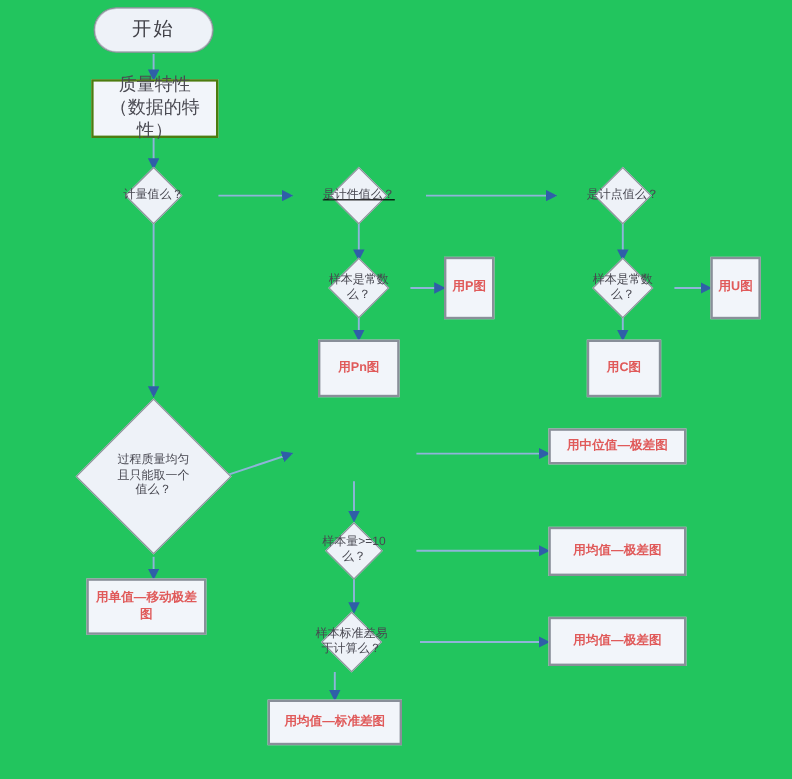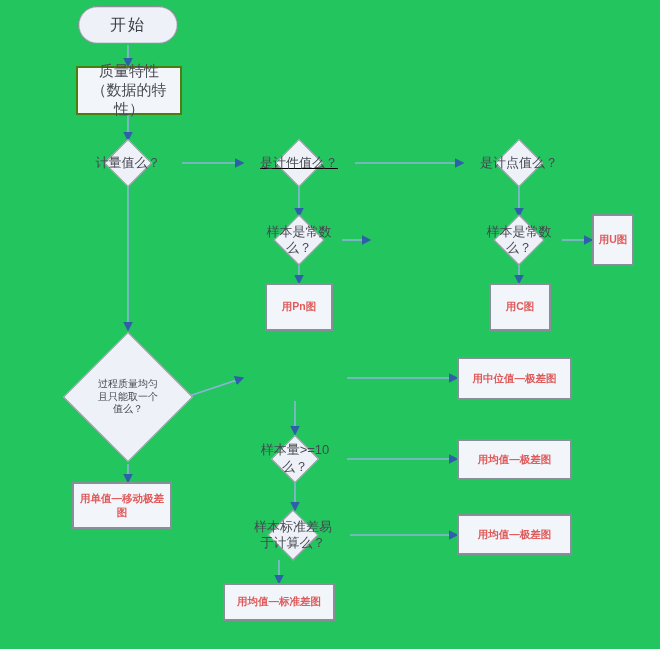--- a/index.html
+++ b/index.html
@@ -79,21 +79,21 @@
     top: 50%;
     transform: translate(-50%, -50%) rotate(45deg);
     background: #eef2f8;
     border: 1.2px solid #8d929b;
     box-sizing: border-box;
   }
   .decision .node-text {
     position: relative;
     z-index: 2;
     color: #474750;
-    font-size: 13px;
+    font-size: 10px;
   }
   .decision.big .node-text {
     font-size: 10px;
   }
 </style>
 </head>
 <body>
 
 <div id="canvas">
 
@@ -168,20 +168,23 @@
     <span class="dia-shape" style="width:34px; height:34px;"></span>
     <span class="node-text">是计点值么？</span>
   </div>
 
   <div class="node decision" style="left:247px; top:216px; width:104px; height:48px;">
     <span class="dia-shape" style="width:36px; height:36px;"></span>
     <span class="node-text">样本是常数
 么？</span>
   </div>
 
+  <div class="node result" style="left:370px; top:214px; width:42px; height:52px;">
+    <span class="node-text">用P图</span>
+  </div>
 
   <div class="node result" style="left:265px; top:283px; width:68px; height:48px;">
     <span class="node-text">用Pn图</span>
   </div>
 
   <div class="node decision" style="left:467px; top:216px; width:104px; height:48px;">
     <span class="dia-shape" style="width:36px; height:36px;"></span>
     <span class="node-text">样本是常数
 么？</span>
   </div>
@@ -200,21 +203,21 @@
   <div class="node result" style="left:489px; top:283px; width:62px; height:48px;">
     <span class="node-text">用C图</span>
   </div>
 
   <div class="node result" style="left:72px; top:482px; width:100px; height:47px;">
     <span class="node-text">用单值—移动极差
 图</span>
   </div>
 
 
-  <div class="node result" style="left:457px; top:357px; width:115px; height:43px;">
+  <div class="node result" style="left:457px; top:357px; width:115px; height:30px;">
     <span class="node-text">用中位值—极差图</span>
   </div>
 
   <div class="node decision" style="left:243px; top:434px; width:104px; height:49px;">
     <span class="dia-shape" style="width:34px; height:34px;"></span>
     <span class="node-text">样本量&gt;=10
 么？</span>
   </div>
 
   <div class="node result" style="left:457px; top:439px; width:115px; height:41px;">

